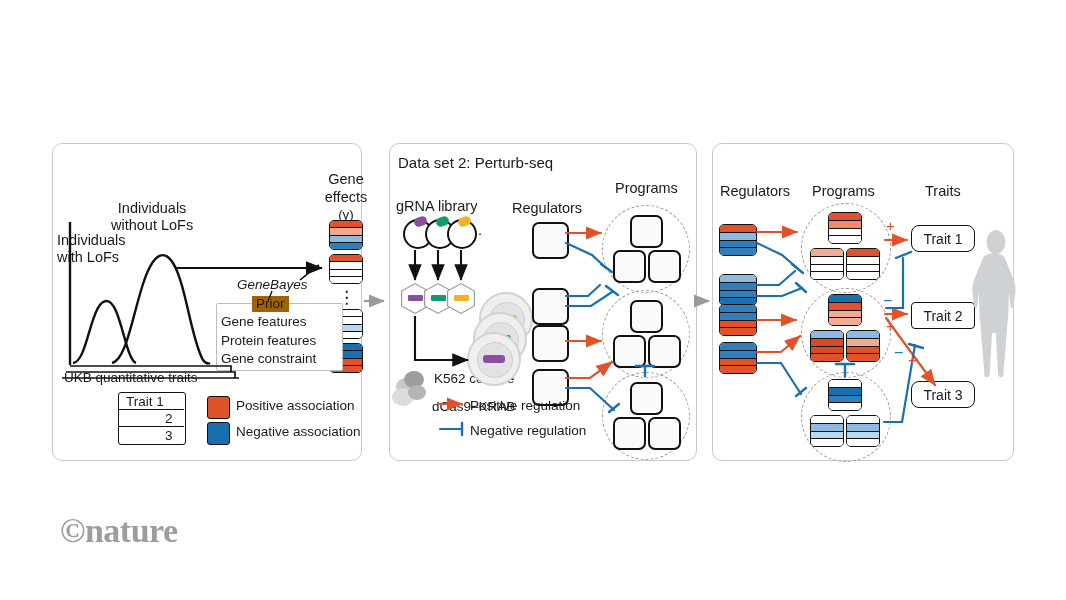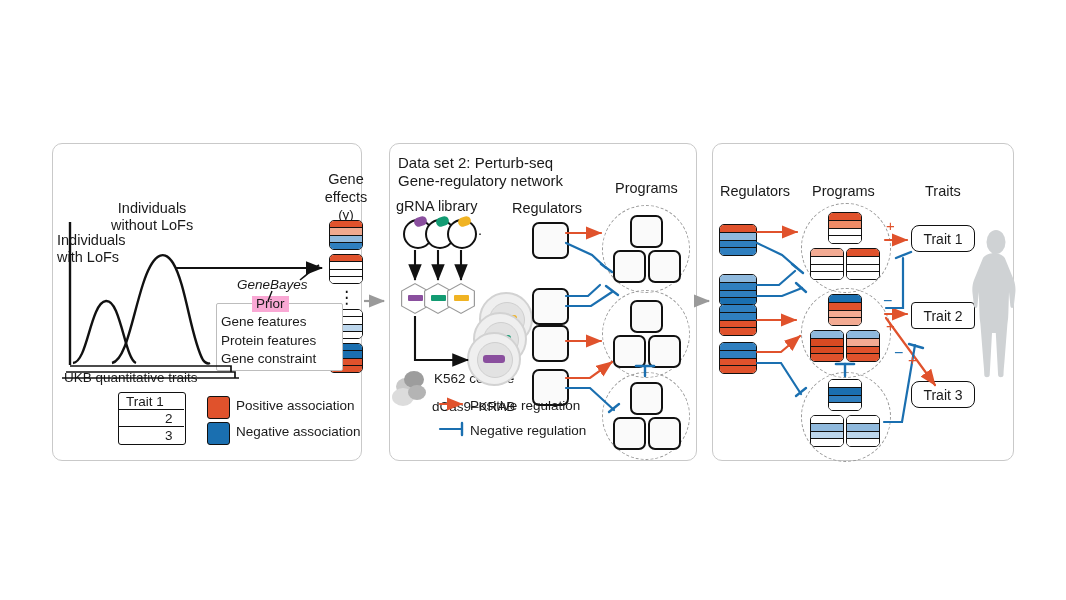--- a/index.html
+++ b/index.html
@@ -104,40 +104,39 @@
       <i style="background: rgb(255, 255, 255);"></i>
     </div>
   <div class="chip" id="ge3" style="left:329px;top:343px;width:32px;height:28px;">
       <i style="background: rgb(26, 111, 176);"></i>
       <i style="background: rgb(26, 111, 176);"></i>
       <i style="background: rgb(224, 82, 44);"></i>
       <i style="background: rgb(224, 82, 44);"></i>
     </div>
 
   <div class="priorbox" style="left:216px;top:303px;width:125px;height:66px;"></div>
-  <div class="lbl t13" style="left:252px;top:296px;background:#f9a8d4;padding:0 4px;text-align:center;">Prior</div>
+  <div class="lbl t13" style="left:252px;top:296px;background:#a16207;padding:0 4px;text-align:center;">Prior</div>
   <div class="lbl t13" style="left:221px;top:314px;">Gene features</div>
   <div class="lbl t13" style="left:221px;top:333px;">Protein features</div>
   <div class="lbl t13" style="left:221px;top:351px;">Gene constraint</div>
 
   <div style="position:absolute;left:118px;top:392px;width:66px;height:51px;border:1.6px solid #111;
               border-radius:3px;background:#fff;"></div>
   <div style="position:absolute;left:118px;top:409px;width:66px;height:0;border-top:1.4px solid #111;"></div>
   <div style="position:absolute;left:118px;top:426px;width:66px;height:0;border-top:1.4px solid #111;"></div>
   <div class="lbl t13" style="left:126px;top:394px;">Trait 1</div>
   <div class="lbl t13" style="left:165px;top:411px;">2</div>
   <div class="lbl t13" style="left:165px;top:428px;">3</div>
 
   <div class="legsw" style="left:207px;top:396px;width:21px;height:21px;background:#e0522c;"></div>
   <div class="lbl t13" style="left:236px;top:398px;">Positive association</div>
   <div class="legsw" style="left:207px;top:422px;width:21px;height:21px;background:#1a6fb0;"></div>
   <div class="lbl t13" style="left:236px;top:424px;">Negative association</div>
 
   <div class="lbl t15" style="left:398px;top:154px;">Data set 2: Perturb-seq</div>
-  <div class="lbl t15" style="left:398px;top:172px;">Gene-regulatory network</div>
 
   <div class="lbl t14" style="left:396px;top:198px;">gRNA library</div>
   <div class="lbl t14" style="left:470px;top:222px;color:#111;">...</div>
   <div class="lbl t13" style="left:434px;top:371px;">K562 cell line</div>
   <div class="lbl t13" style="left:432px;top:399px;">dCas9–KRAB</div>
   <div class="lbl t14" style="left:512px;top:200px;">Regulators</div>
   <div class="lbl t14" style="left:615px;top:180px;">Programs</div>
 
   <div class="gcircle" style="left:403px;top:219px;"></div>
   <div class="gcap" id="gc0" style="left: 414px; top: 217px; transform: rotate(-18deg); background: rgb(138, 79, 158);"></div>
@@ -300,20 +299,21 @@
     <g fill="#cfd2d4">
       <ellipse cx="28" cy="14" rx="9.5" ry="12"></ellipse>
       <path d="M28 25 c-7 0-11 2-13 5 l-9 22 c-1.5 4 -2 9 -1.5 13 l1.5 13 c.3 2.5 3.2 2.5 3.4 0
                l1.4-14 .6 20 c.1 4 .3 8 1 12 l3 38 c.4 4 .8 9 .9 13 c.05 3 5.2 3 5.4 0
                l2.3-42 h3.8 l2.3 42 c.2 3 5.35 3 5.4 0 c.1-4 .5-9 .9-13 l3-38
                c.7-4 .9-8 1-12 l.6-20 1.4 14 c.2 2.5 3.1 2.5 3.4 0 l1.5-13
                c.5-4 0-9-1.5-13 l-9-22 c-2-3-6-5-13-5 z"></path>
     </g>
   </svg>
 
+  <div class="nature">©nature</div>
 
   <svg class="ov" viewBox="0 0 1066 600">
     <defs>
       <marker id="ar-blk" markerWidth="9" markerHeight="9" refX="7.5" refY="3.2" orient="auto">
           <path d="M0,0 L8,3.2 L0,6.4 z" fill="#111"></path>
         </marker>
       <marker id="ar-red" markerWidth="9" markerHeight="9" refX="7" refY="3" orient="auto">
           <path d="M0,0 L7.5,3 L0,6 z" fill="#e0522c"></path>
         </marker>
       <marker id="ar-gry" markerWidth="9" markerHeight="9" refX="7" refY="3" orient="auto">

